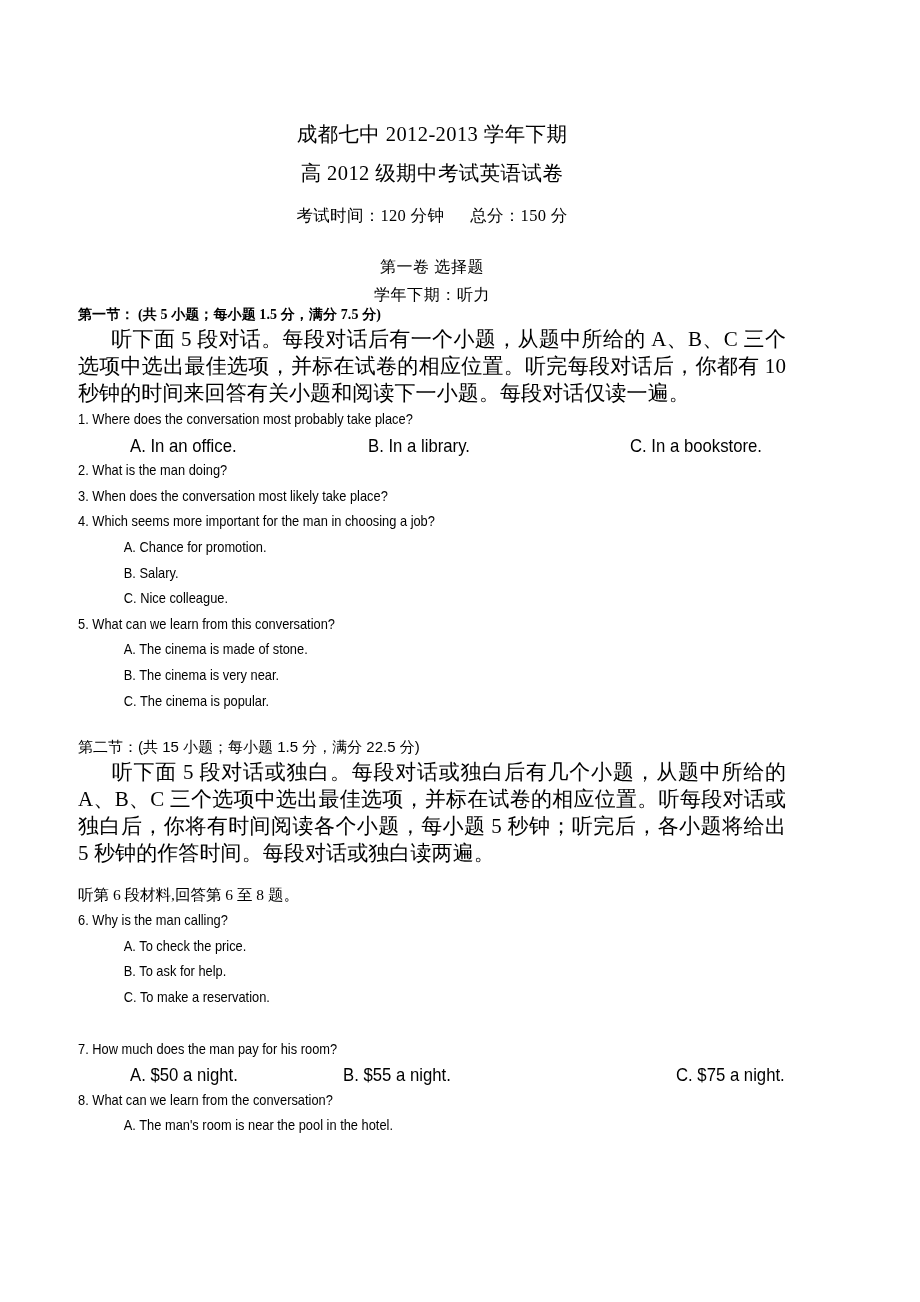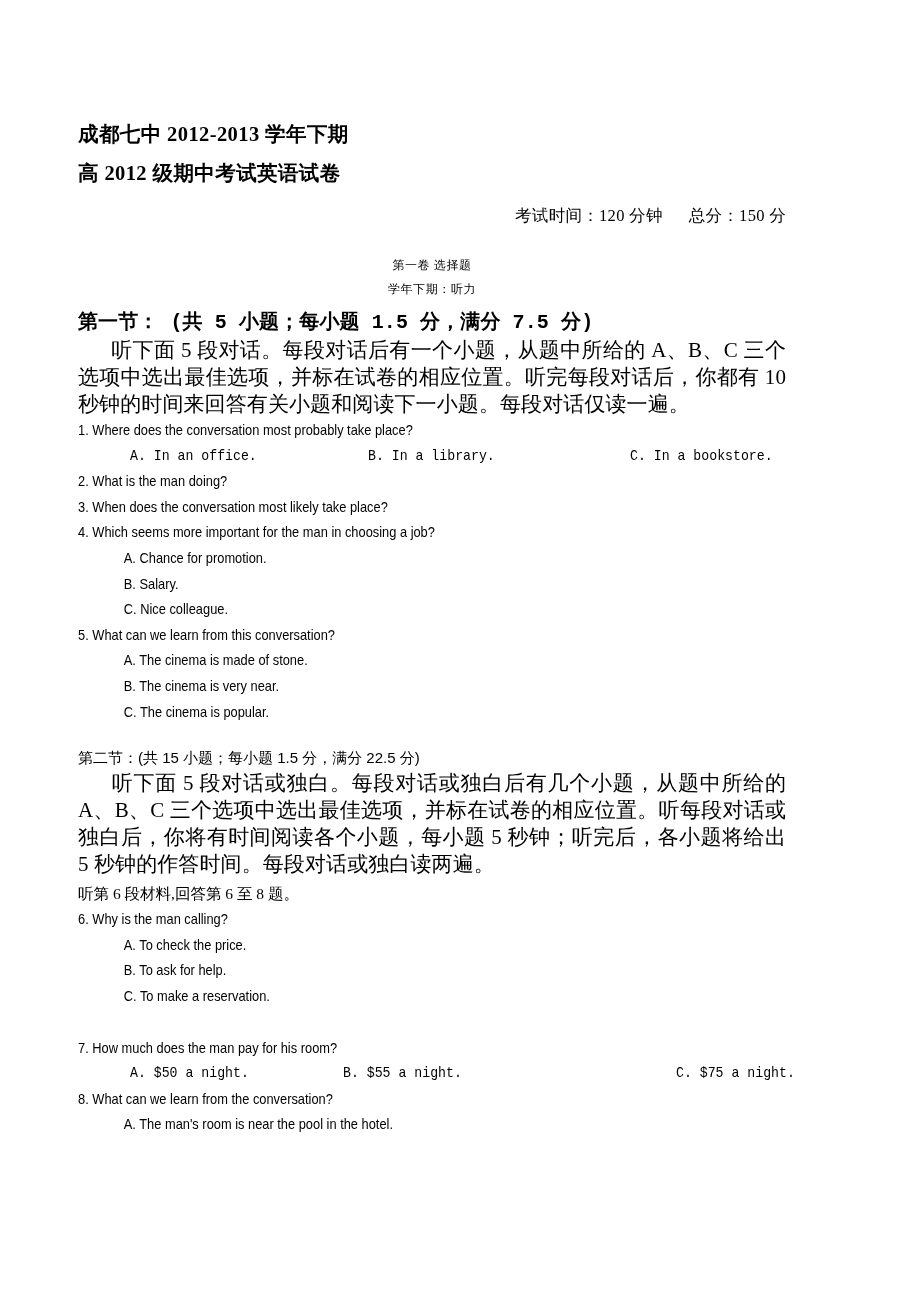--- a/index.html
+++ b/index.html
@@ -25,54 +25,53 @@
   
   .content {
     position: absolute;
     left: 78px;
     top: 0;
     width: 708px;   
   }
 
   
   .doc-title {
-    text-align: left;
-    font-family: "Liberation Serif", "DejaVu Serif", serif;
-    font-weight: bold;
+    text-align: center;
+    font-family: "Liberation Serif", "DejaVu Serif", serif;
+    font-weight: normal;
     font-size: 20.5px;
     letter-spacing: 0.4px;
     line-height: 1.0;
   }
   .title-1 { margin-top: 124px; }
   .title-2 { margin-top: 18px; }
 
   .exam-meta {
-    text-align: right;
+    text-align: center;
     font-family: "Liberation Serif", "DejaVu Serif", serif;
     font-size: 16.5px;
     margin-top: 22px;
     letter-spacing: 0.3px;
   }
   .exam-meta .gap { display:inline-block; width: 26px; }
 
   .part-title {
     text-align: center;
     font-family: "Liberation Serif", "DejaVu Serif", serif;
-    font-size: 12px;
+    font-size: 16px;
     letter-spacing: 0.6px;
   }
   .part-1 { margin-top: 30px; }
   .part-2 { margin-top: 7px; }
 
   
   .sec-head {
-    font-family: Liberation Mono, monospace;
+    font-family: Liberation Serif, serif;
     font-weight: bold;
-    font-size: 20px;
-    margin-top: 10px;
+    font-size: 14px;
     letter-spacing: 0.1px;
   }
   .sec-head-2 {
     font-family: "Liberation Sans", "DejaVu Sans", sans-serif;
     font-weight: normal;
     font-size: 15px;
     margin-top: 24px;
     letter-spacing: 0px;
   }
 
@@ -86,21 +85,21 @@
     text-justify: inter-character;
     margin-top: 2px;
     letter-spacing: 0.1px;
   }
   .instr .indent { display:inline-block; width: 33px; }
 
   .material-line {
     font-family: "Liberation Serif", "DejaVu Serif", serif;
     font-size: 15.5px;
     line-height: 27px;
-    margin-top: 2px;
+    margin-top: 14px;
   }
 
   
   .q {
     font-family: "Liberation Sans Narrow", "Liberation Sans", "DejaVu Sans", sans-serif;
     font-size: 14.6px;
     line-height: 25.6px;
     transform: scaleX(0.88);
     transform-origin: left center;
     white-space: nowrap;
@@ -112,22 +111,22 @@
     font-size: 14.6px;
     line-height: 25.6px;
     padding-left: 52px;
     transform: scaleX(0.88);
     transform-origin: left center;
     white-space: nowrap;
   }
   .opt-row {
     position: relative;
     height: 25.6px;
-    font-family: Liberation Mono, monospace;
-    font-size: 15px;
+    font-family: Liberation Sans, sans-serif;
+    font-size: 19px;
     line-height: 25.6px;
     white-space: nowrap;
   }
   .opt-row > span {
     position: absolute;
     top: 0;
     transform: scaleX(0.88);
     transform-origin: left center;
   }
   .oa { left: 52px; }

